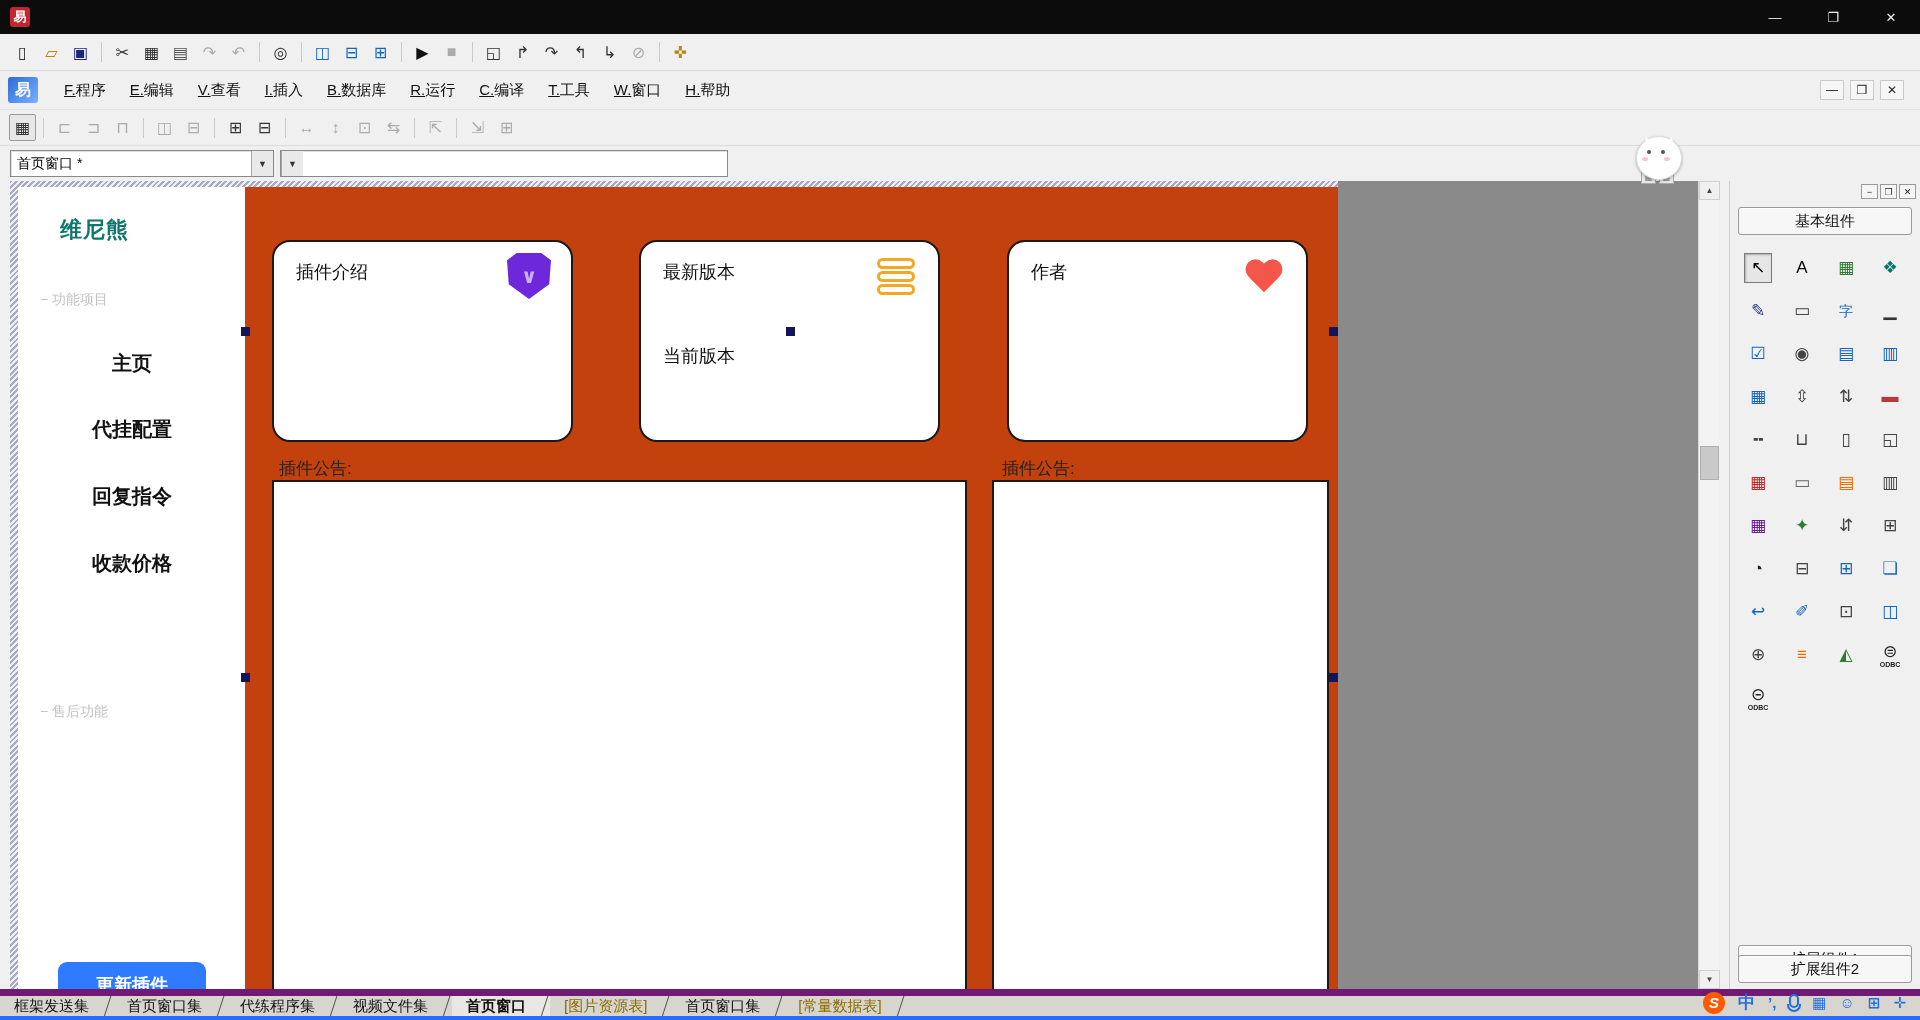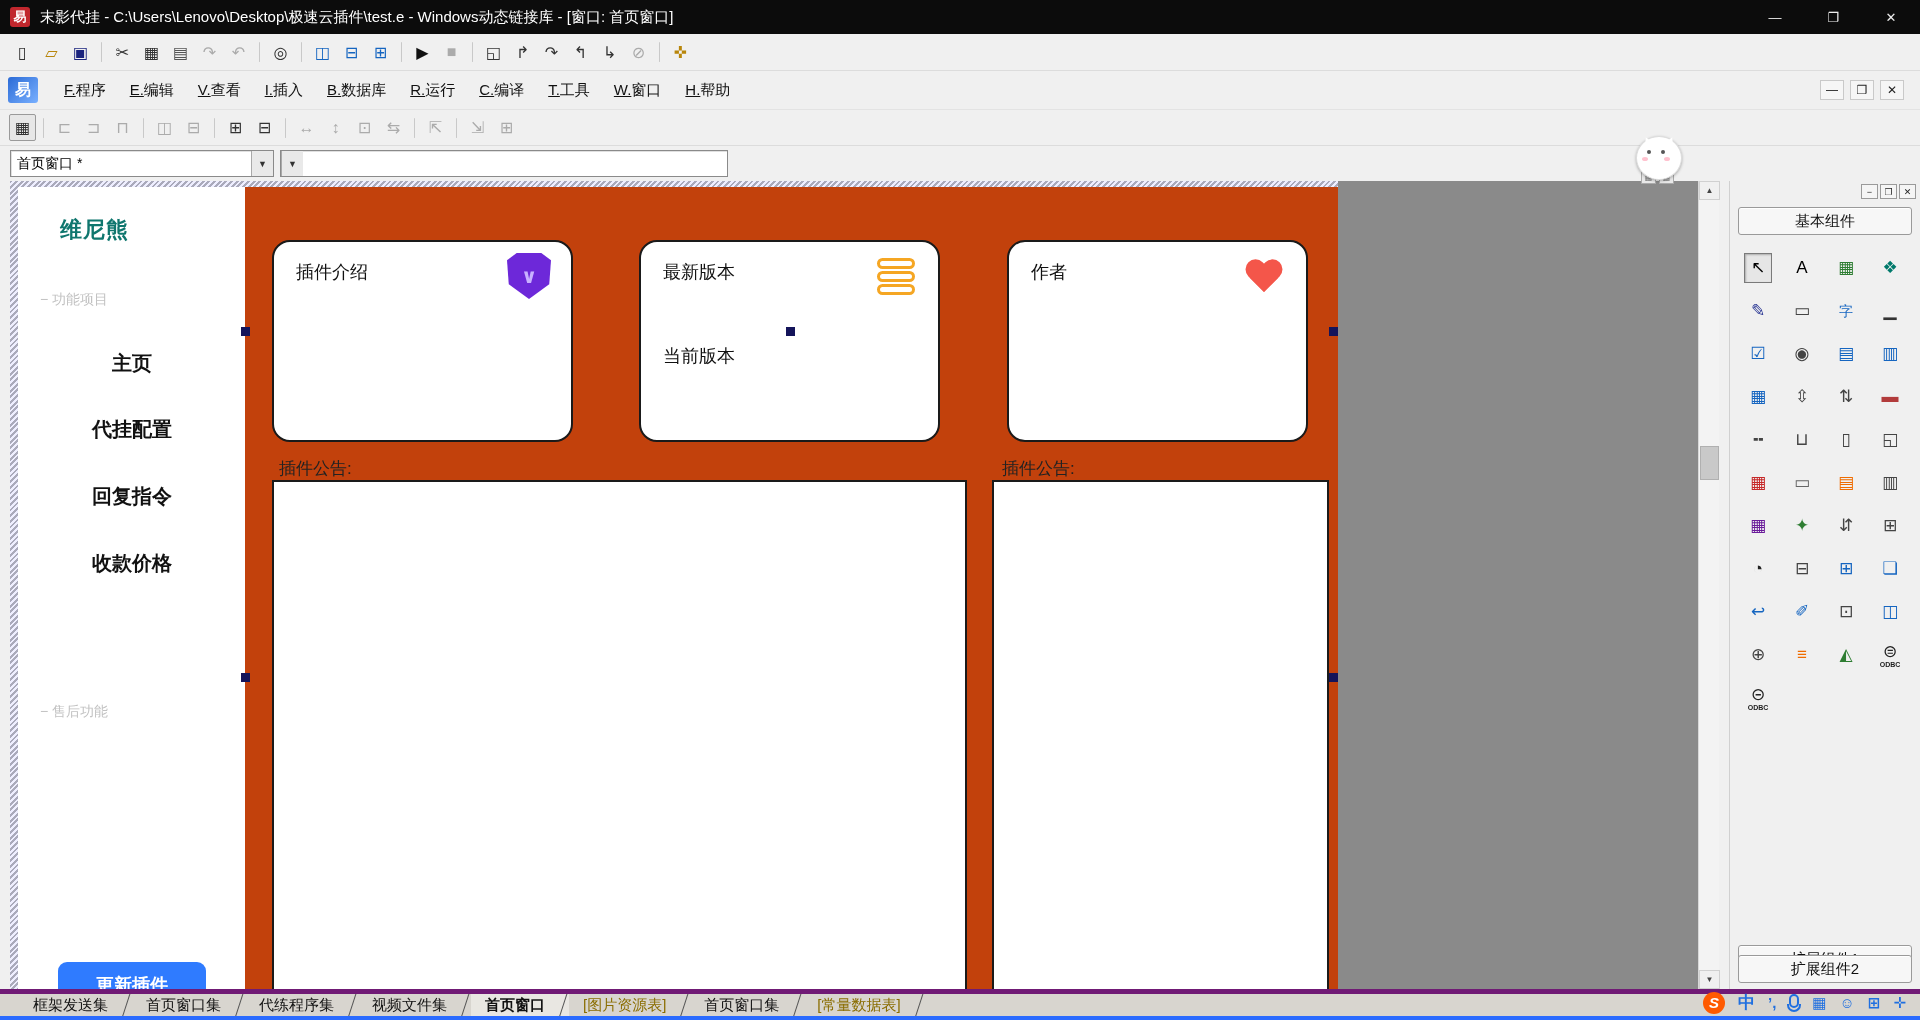--- a/index.html
+++ b/index.html
@@ -85,21 +85,21 @@
   .p-titlebar span { width:17px; height:15px; border:1px solid #9a9a9a; background:#f5f5f5; font-size:9px; display:flex; align-items:center; justify-content:center; color:#222; }
   .p-header { position:absolute; left:8px; right:8px; top:26px; height:28px; border:1px solid #9a9a9a; border-radius:3px; background:#f7f7f7; box-shadow:inset 0 1px 0 #fff; display:flex; align-items:center; justify-content:center; font-size:15px; color:#111; }
   .p-grid { position:absolute; left:14px; top:72px; width:176px; display:grid; grid-template-columns:repeat(4,44px); grid-auto-rows:43px; }
   .p-cell { width:28px; height:30px; display:flex; flex-direction:column; align-items:center; justify-content:center; font-size:17px; line-height:1; border:1px solid transparent; }
   .p-cell.selected { border:1px solid #7a7a7a; background:#e6e6e6; box-shadow:inset 1px 1px 2px rgba(0,0,0,.25); }
   .plabel { font-size:7px; font-weight:bold; color:#222; margin-top:1px; letter-spacing:0; }
   .p-footer { position:absolute; left:8px; right:8px; height:28px; border:1px solid #9a9a9a; border-radius:3px; background:#f7f7f7; box-shadow:inset 0 1px 0 #fff; display:flex; align-items:center; justify-content:center; font-size:15px; color:#111; }
   #p-footer-1 { top:764px; } #p-footer-2 { top:774px; }
 
   
-  #bottom-tabs { position:absolute; left:0; top:989px; width:100%; height:27px; background:#d8d5cf; border-top:5px solid #701a75; display:flex; align-items:stretch; padding-left:19px; overflow:hidden; }
+  #bottom-tabs { position:absolute; left:0; top:989px; width:100%; height:27px; background:#d8d5cf; border-top:7px solid #701a75; display:flex; align-items:stretch; padding-left:0; overflow:hidden; }
   .tab { position:relative; padding:0 24px 0 14px; display:flex; align-items:center; font-size:15px; color:#111; white-space:nowrap; }
   .tab::after { content:""; position:absolute; right:6px; top:-3px; width:1px; height:33px; background:#555; transform:rotate(18deg); }
   .tab.selected { font-weight:bold; background:#e9e7e2; }
   .tab.resource { color:#8a6d00; }
 
   
   #ime { position:absolute; top:989px; right:14px; height:27px; display:flex; align-items:center; gap:13px; z-index:40; }
   .sg-logo { width:22px; height:22px; border-radius:50%; background:#ff5a00; color:#fff; font-weight:bold; font-style:italic; font-size:15px; display:flex; align-items:center; justify-content:center; }
   .ime-mode { color:#1f6fe0; font-size:17px; font-weight:bold; }
   .ime-ico { color:#1f6fe0; font-size:15px; font-weight:bold; }
@@ -119,21 +119,20 @@
   #mascot-tools { position:absolute; left:1641px; top:171px; display:flex; gap:3px; z-index:49; }
   #mascot-tools span { width:15px; height:13px; background:#e8e8e8; border:1px solid #aaa; font-size:8px; color:#777; display:flex; align-items:center; justify-content:center; }
 </style>
 </head>
 <body>
 
 <div id="root">
 
   <div id="titlebar">
     <span class="app-ico">易</span>
-    <span class="title-text">末影代挂 - C:\Users\Lenovo\Desktop\极速云插件\test.e - Windows动态链接库 - [窗口: 首页窗口]</span>
     <div class="win-controls">
       <span class="wc">—</span>
       <span class="wc">❐</span>
       <span class="wc">✕</span>
     </div>
   </div>
 
   <div id="toolbar-main" class="toolbar">
 
       <span class="tbtn" style="color:#333">▯</span>

